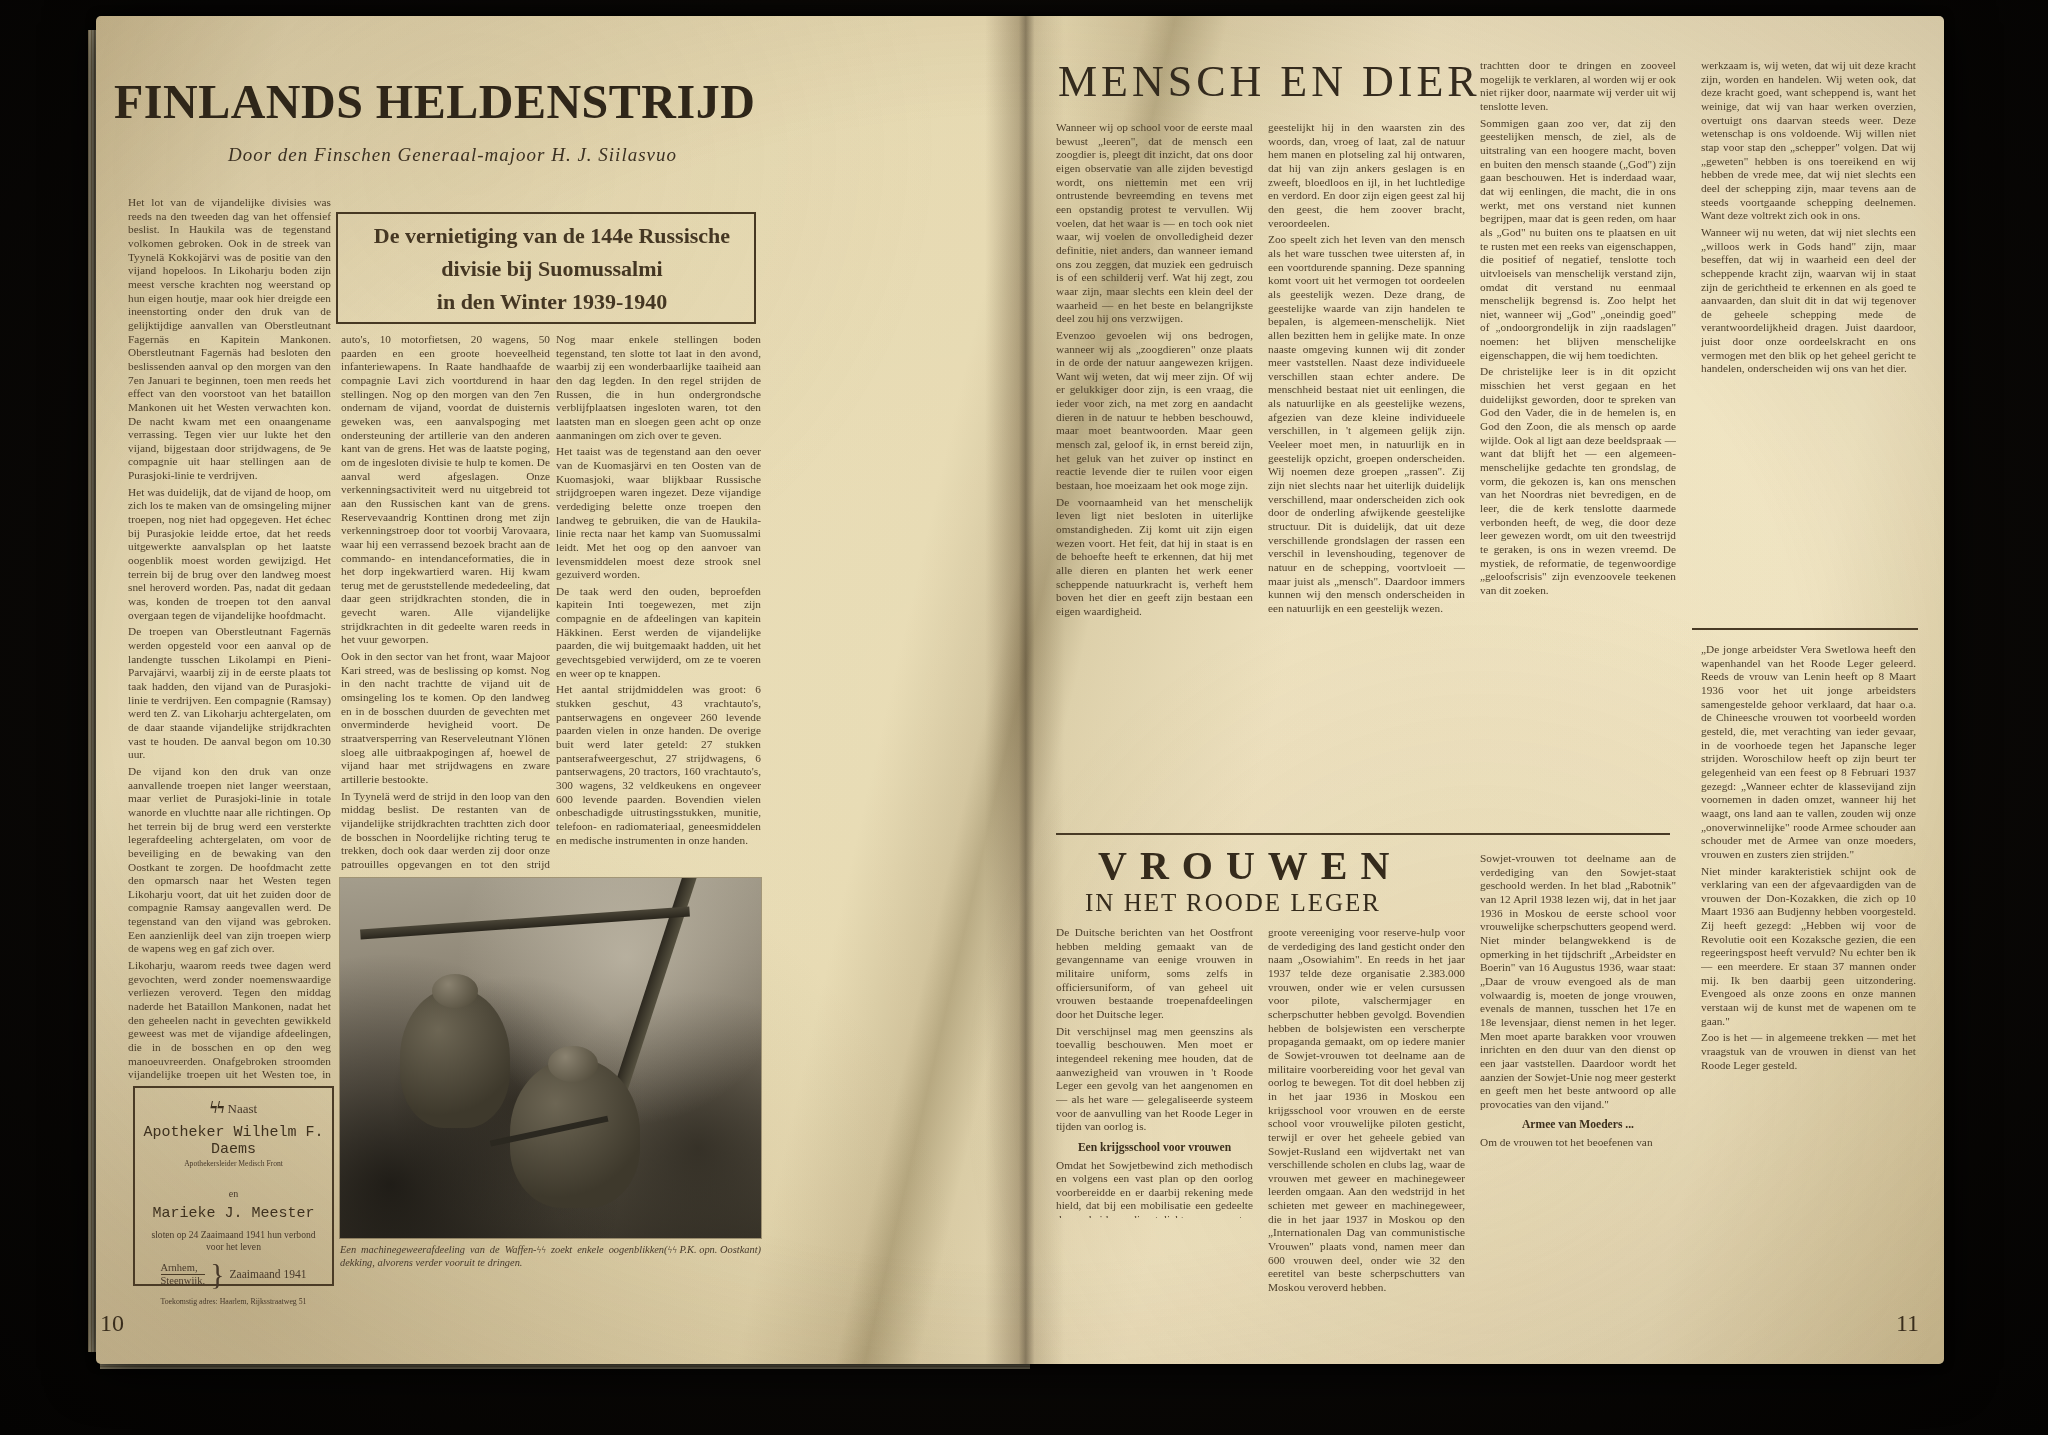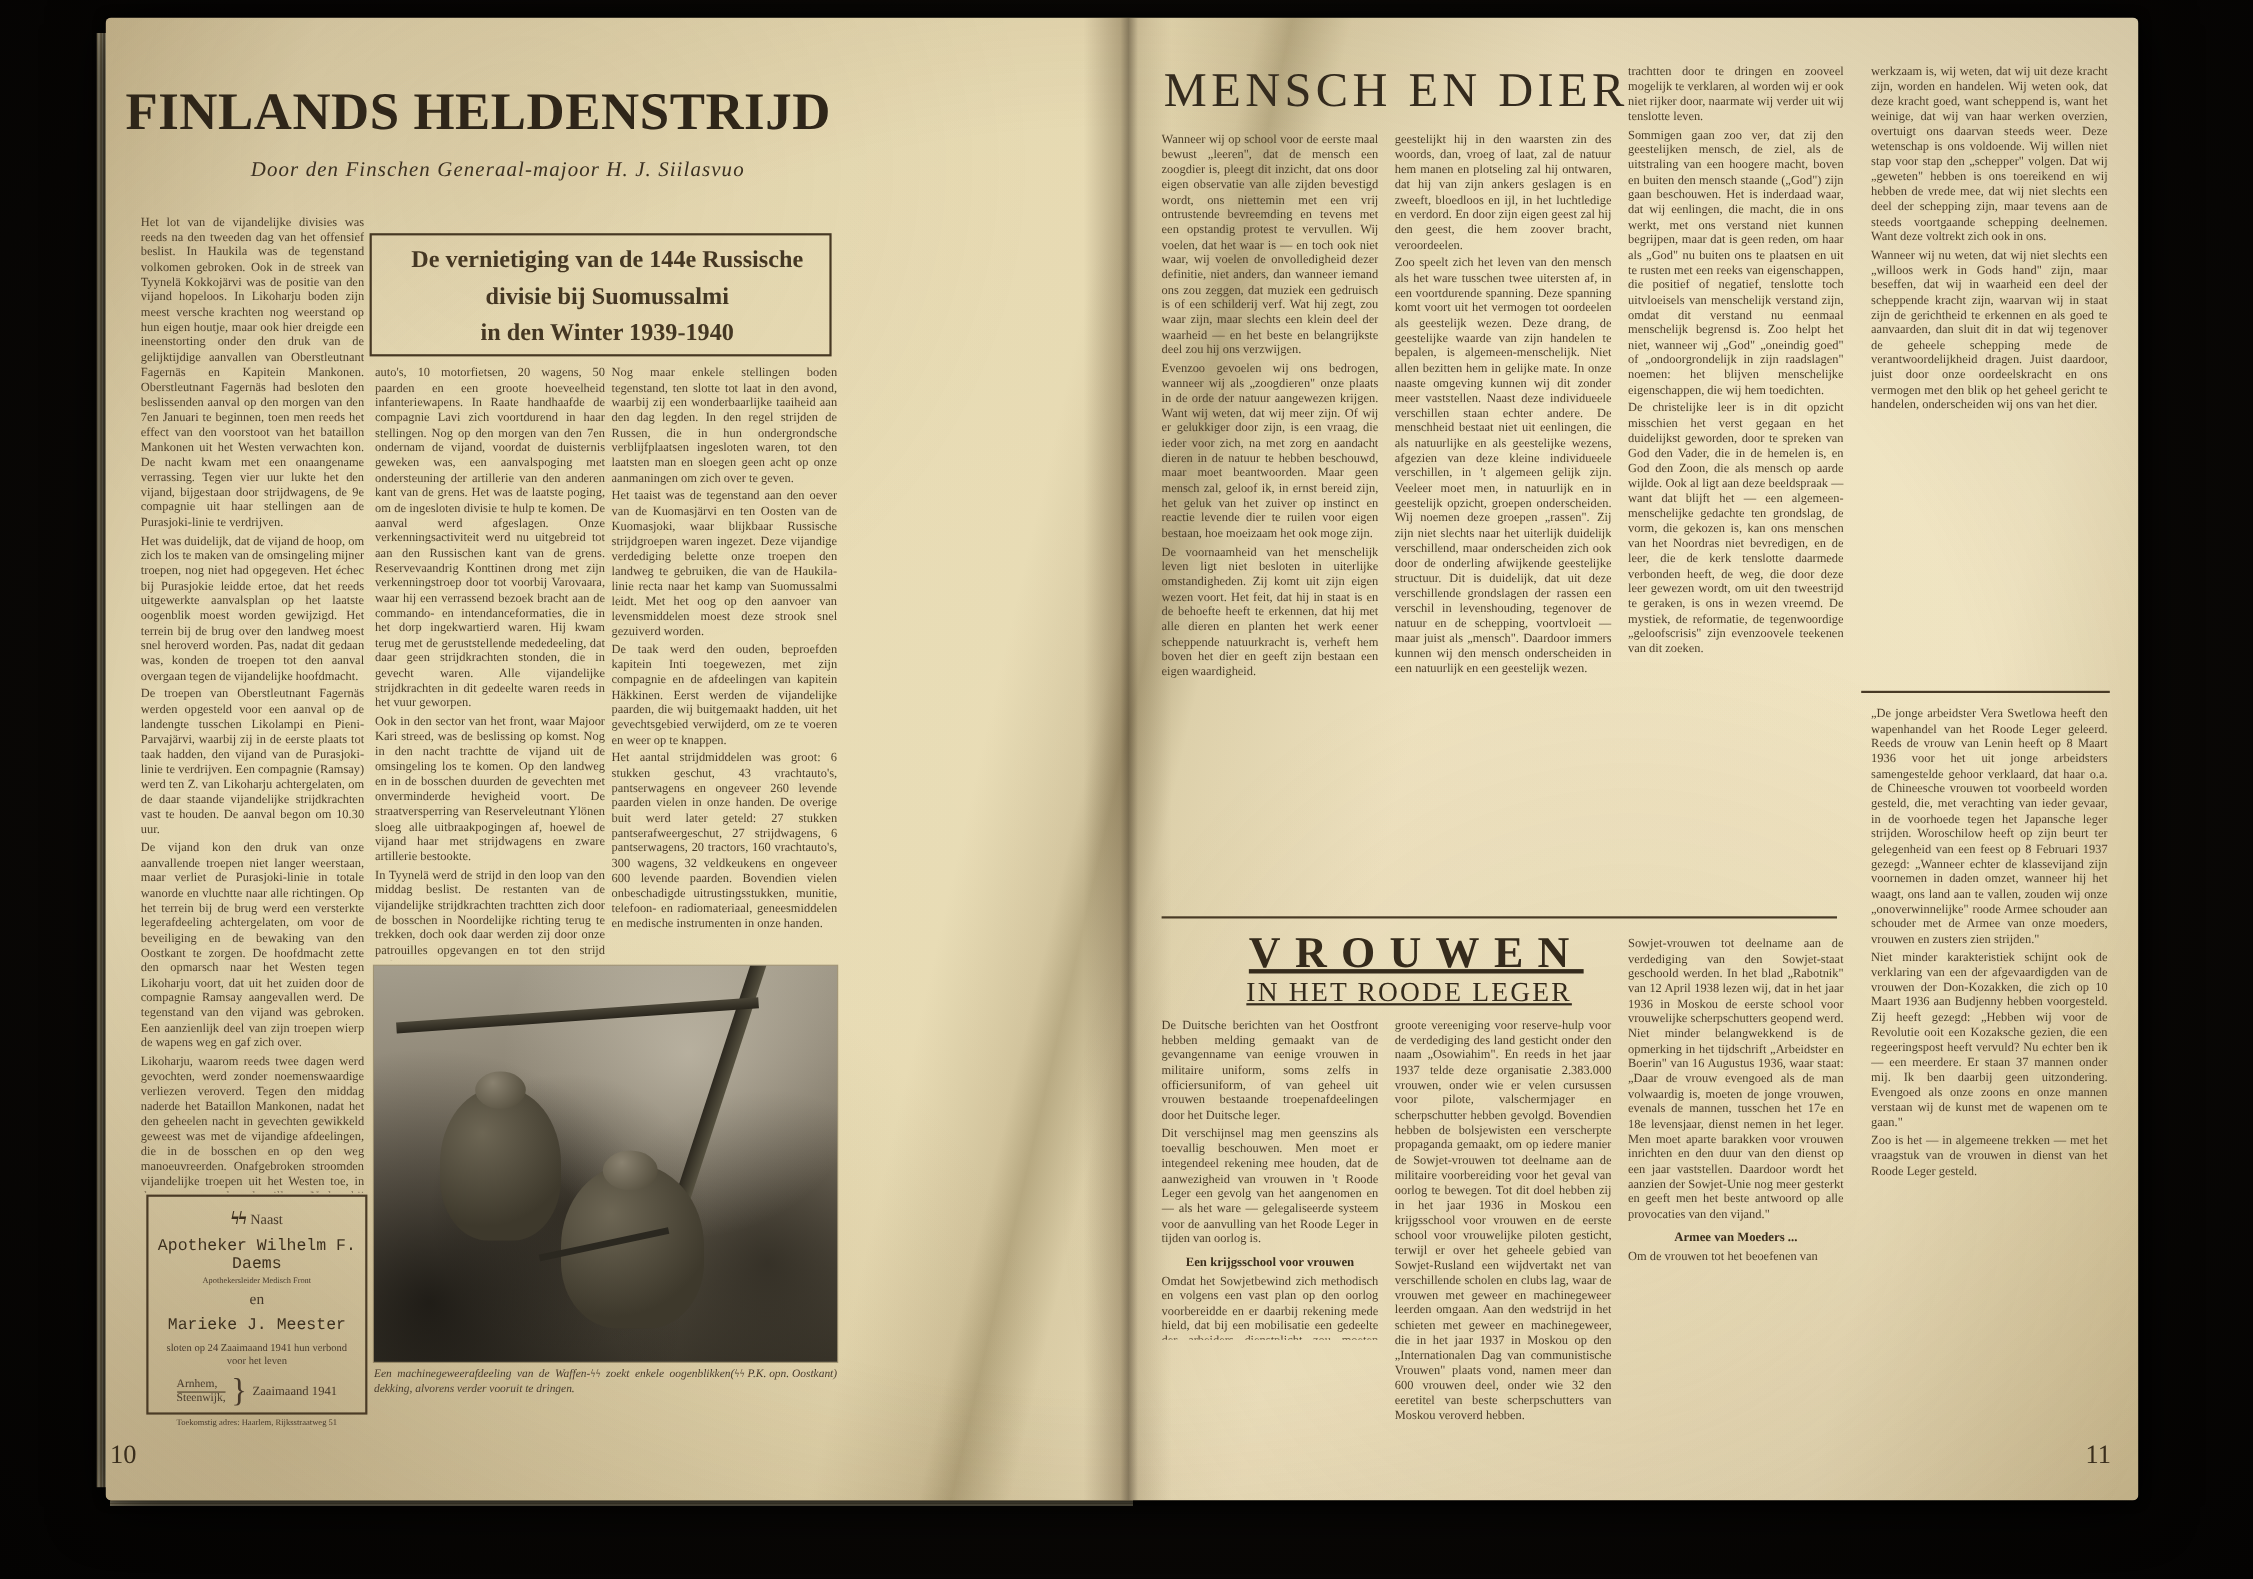--- a/index.html
+++ b/index.html
@@ -49,33 +49,33 @@
   .ph-mg{position:absolute;left:150px;top:250px;width:120px;height:8px;background:#22201800;border-top:6px solid #2b2820;transform:rotate(-12deg);}
   .caption{position:absolute;left:340px;top:1243px;width:421px;font-style:italic;font-size:10.4px;
     line-height:13px;color:#46392a;text-align:justify;}
   .caption .credit{float:right;font-style:italic;}
   .adbox{position:absolute;left:133px;top:1086px;width:181px;height:180px;border:2px solid #4a3b26;
     padding:10px 8px 6px 8px;text-align:center;color:#46382a;}
   .ad-runes{font-size:17px;font-weight:bold;letter-spacing:-1px;color:#3c2f1d;}
   .ad-maat{font-size:13px;}
   .ad-name{font-size:15px;margin-top:6px;color:#3e311f;font-family:Liberation Mono, monospace;}
   .ad-role{font-size:7.6px;margin-top:1px;}
-  .ad-en{font-size:14px;margin-top:6px;}
+  .ad-en{font-size:10px;margin-top:20px;}
   .ad-vow{font-size:9.6px;line-height:12px;margin-top:7px;}
   .ad-cities{display:flex;justify-content:center;align-items:center;gap:5px;margin-top:7px;}
   .ad-cities .cities{font-size:10.5px;text-align:left;}
   .ad-cities .city1{border-bottom:1px solid #4a3b26;padding-bottom:1px;}
   .ad-cities .brace{font-size:30px;font-weight:normal;line-height:28px;}
   .ad-cities .date{font-size:11.5px;}
   .ad-addr{font-size:7.8px;margin-top:9px;}
   .pagenum{position:absolute;font-size:24px;color:#3a2e1d;}
   .headline-right{position:absolute;left:1058px;top:56px;width:450px;font-size:44px;letter-spacing:4px;
     color:#342b1e;white-space:nowrap;}
   .rule{position:absolute;height:2px;background:#483a25;}
-  .v-head{position:absolute;left:1085px;top:842px;width:392px;text-align:center;color:#352b1c;text-decoration:underline;}
+  .v-head{position:absolute;left:1085px;top:842px;width:392px;text-align:left;color:#352b1c;}
   .v-title{font-size:40px;font-weight:bold;letter-spacing:13px;text-indent:13px;}
   .v-sub{font-size:25px;letter-spacing:2px;margin-top:0px;}
 </style>
 </head>
 <body>
 
 <div id="stage">
   <div class="edge-left"></div>
   <div class="edge-bottom"></div>
   <div class="paper"></div>

